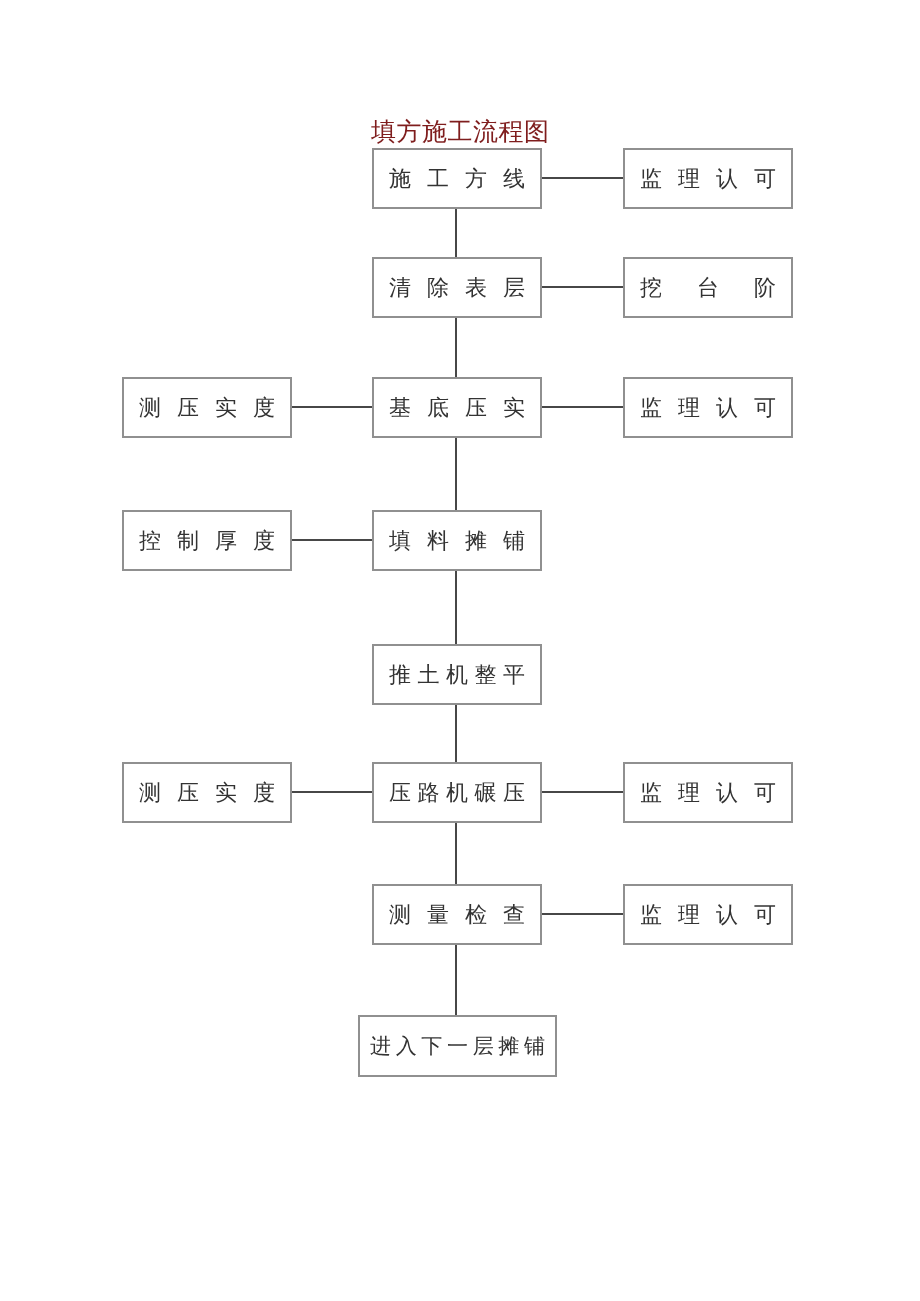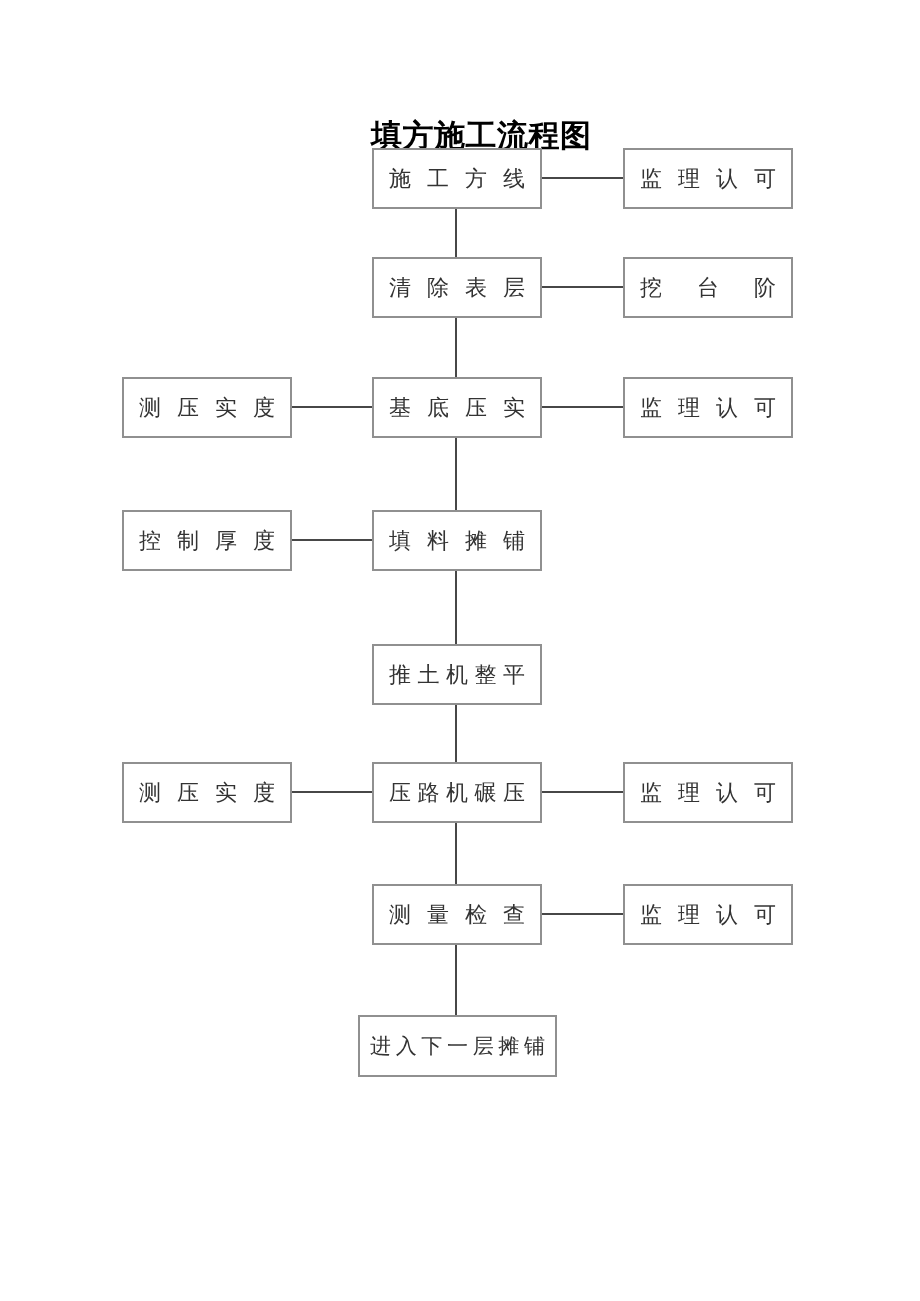--- a/index.html
+++ b/index.html
@@ -13,24 +13,24 @@
     height: 1301px;
     background: #ffffff;
     font-family: "Liberation Serif", "DejaVu Serif", serif;
     overflow: hidden;
   }
   .flow-title {
     position: absolute;
     left: 371px;
     top: 115px;
     font-family: "Liberation Sans", "DejaVu Sans", sans-serif;
-    font-weight: bold;
-    font-size: 31px;
+    font-weight: normal;
+    font-size: 25px;
     letter-spacing: 0.5px;
-    color: #000000;
+    color: #7f1d1d;
     white-space: nowrap;
   }
   .node {
     position: absolute;
     box-sizing: border-box;
     background: #ffffff;
     border: 2px solid #909090;
     display: flex;
     align-items: center;
   }

